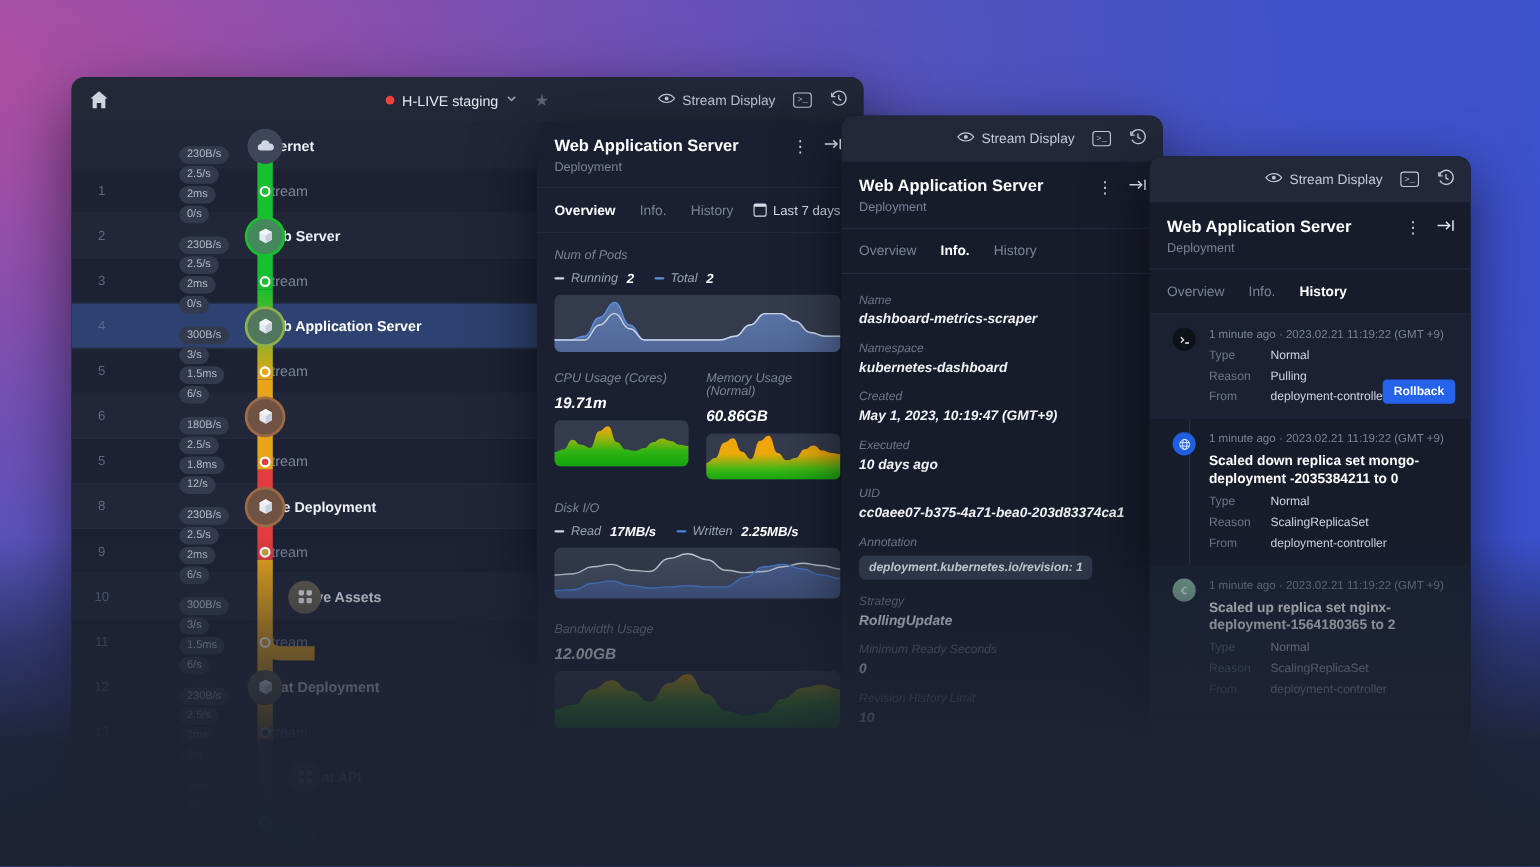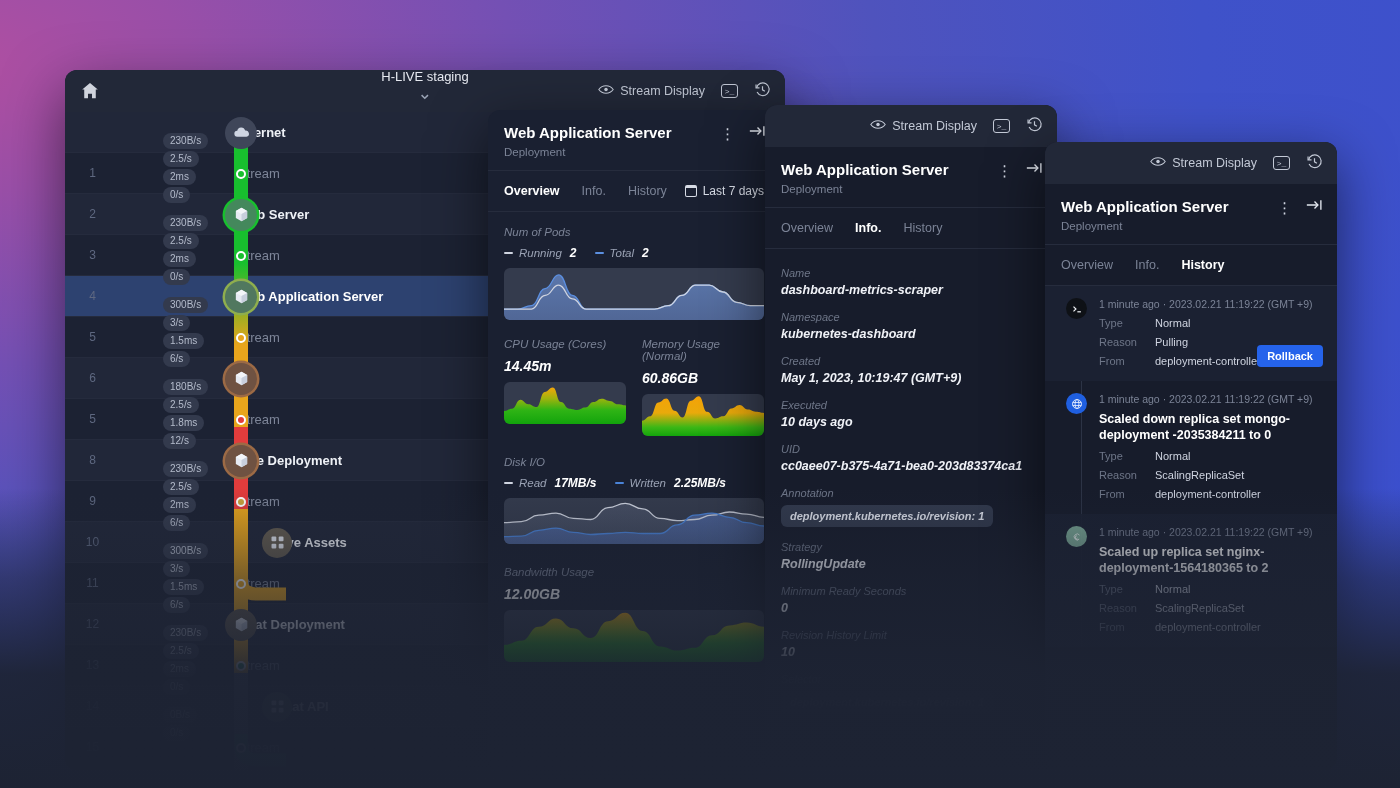--- a/index.html
+++ b/index.html
@@ -27,21 +27,21 @@
   }
   #win-base { left: 65px; top: 70px; width: 720px; height: 700px; z-index: 10; }
   .topbar {
     height: 42px; background: #222838; display: flex; align-items: center;
     padding: 0 14px; position: relative;
   }
   .home-icon { width: 22px; height: 22px; opacity: .9; }
   .env-pill {
     position: absolute; left: 50%; transform: translateX(-50%);
     display: flex; align-items: center; gap: 7px;
-    font-size: 13px; color: #e6e9f0; flex-direction: column;
+    font-size: 13px; color: #e6e9f0;
   }
   .dot-red { width: 8px; height: 8px; border-radius: 50%; background: #ef4136; }
   .chev { font-size: 11px; color: #9aa3b5; }
   .star { color: #5c6579; font-size: 15px; margin-left: 8px; }
   .topbar-right {
     position: absolute; right: 14px; display: flex; align-items: center; gap: 16px;
     color: #c3c9d6; font-size: 12.5px;
   }
   .tb-item { display: flex; align-items: flex-start; gap: 6px; }
   .icon-box {
@@ -486,21 +486,21 @@
             </linearGradient>
           </defs>
           <path d="M0.0,41.1 C6.8,41.1 6.8,41.1 13.7,41.1 C20.5,41.1 20.5,37.7 27.4,37.7 C34.2,37.7 34.2,20.6 41.1,20.6 C47.9,20.6 47.9,6.9 54.7,6.9 C61.6,6.9 61.6,27.4 68.4,27.4 C75.3,27.4 75.3,41.1 82.1,41.1 C88.9,41.1 88.9,41.1 95.8,41.1 C102.6,41.1 102.6,41.1 109.5,41.1 C116.3,41.1 116.3,41.1 123.2,41.1 C130.0,41.1 130.0,41.1 136.8,41.1 C143.7,41.1 143.7,41.1 150.5,41.1 C157.4,41.1 157.4,37.7 164.2,37.7 C171.1,37.7 171.1,27.4 177.9,27.4 C184.7,27.4 184.7,17.1 191.6,17.1 C198.4,17.1 198.4,17.1 205.3,17.1 C212.1,17.1 212.1,24.0 218.9,24.0 C225.8,24.0 225.8,34.3 232.6,34.3 C239.5,34.3 239.5,37.7 246.3,37.7 C253.2,37.7 253.2,37.7 260.0,37.7 L260,52 L0,52 Z" fill="url(#pg)" opacity="0.95"></path>
           <path d="M0.0,41.1 C6.8,41.1 6.8,41.1 13.7,41.1 C20.5,41.1 20.5,37.7 27.4,37.7 C34.2,37.7 34.2,20.6 41.1,20.6 C47.9,20.6 47.9,6.9 54.7,6.9 C61.6,6.9 61.6,27.4 68.4,27.4 C75.3,27.4 75.3,41.1 82.1,41.1 C88.9,41.1 88.9,41.1 95.8,41.1 C102.6,41.1 102.6,41.1 109.5,41.1 C116.3,41.1 116.3,41.1 123.2,41.1 C130.0,41.1 130.0,41.1 136.8,41.1 C143.7,41.1 143.7,41.1 150.5,41.1 C157.4,41.1 157.4,37.7 164.2,37.7 C171.1,37.7 171.1,27.4 177.9,27.4 C184.7,27.4 184.7,17.1 191.6,17.1 C198.4,17.1 198.4,17.1 205.3,17.1 C212.1,17.1 212.1,24.0 218.9,24.0 C225.8,24.0 225.8,34.3 232.6,34.3 C239.5,34.3 239.5,37.7 246.3,37.7 C253.2,37.7 253.2,37.7 260.0,37.7" fill="none" stroke="#5b8fe0" stroke-width="1.3"></path>
           <path d="M0.0,41.1 C6.8,41.1 6.8,41.1 13.7,41.1 C20.5,41.1 20.5,41.1 27.4,41.1 C34.2,41.1 34.2,27.4 41.1,27.4 C47.9,27.4 47.9,17.1 54.7,17.1 C61.6,17.1 61.6,30.9 68.4,30.9 C75.3,30.9 75.3,41.1 82.1,41.1 C88.9,41.1 88.9,41.1 95.8,41.1 C102.6,41.1 102.6,41.1 109.5,41.1 C116.3,41.1 116.3,41.1 123.2,41.1 C130.0,41.1 130.0,41.1 136.8,41.1 C143.7,41.1 143.7,41.1 150.5,41.1 C157.4,41.1 157.4,37.7 164.2,37.7 C171.1,37.7 171.1,27.4 177.9,27.4 C184.7,27.4 184.7,17.1 191.6,17.1 C198.4,17.1 198.4,17.1 205.3,17.1 C212.1,17.1 212.1,24.0 218.9,24.0 C225.8,24.0 225.8,34.3 232.6,34.3 C239.5,34.3 239.5,37.7 246.3,37.7 C253.2,37.7 253.2,37.7 260.0,37.7" fill="none" stroke="#cfd4e0" stroke-width="1.3"></path>
         </svg>
 
       <div class="two">
         <div>
           <div class="m-label">CPU Usage (Cores)</div>
-          <div class="big-val">14.45m</div>
+          <div class="big-val">19.71m</div>
           <svg class="chart" id="chart-cpu" width="122" height="42" viewBox="0 0 122 42" preserveAspectRatio="none">
               <defs>
                 <linearGradient id="chart-cpu-g" x1="0" y1="0" x2="0" y2="1">
                   <stop offset="0%" stop-color="#f2a60a"></stop>
                   <stop offset="30%" stop-color="#9fb30d"></stop>
                   <stop offset="62%" stop-color="#2fb415"></stop>
                   <stop offset="100%" stop-color="#12a40c"></stop>
                 </linearGradient>
               </defs>
               <path d="M0.0,29.0 C4.1,29.0 4.1,26.7 8.1,26.7 C12.2,26.7 12.2,17.8 16.3,17.8 C20.3,17.8 20.3,22.3 24.4,22.3 C28.5,22.3 28.5,25.1 32.5,25.1 C36.6,25.1 36.6,10.0 40.7,10.0 C44.7,10.0 44.7,5.6 48.8,5.6 C52.9,5.6 52.9,20.1 56.9,20.1 C61.0,20.1 61.0,26.7 65.1,26.7 C69.1,26.7 69.1,27.9 73.2,27.9 C77.3,27.9 77.3,25.6 81.3,25.6 C85.4,25.6 85.4,20.1 89.5,20.1 C93.5,20.1 93.5,16.7 97.6,16.7 C101.7,16.7 101.7,18.9 105.7,18.9 C109.8,18.9 109.8,22.3 113.9,22.3 C117.9,22.3 117.9,23.4 122.0,23.4 L122,42 L0,42 Z" fill="url(#chart-cpu-g)"></path>

